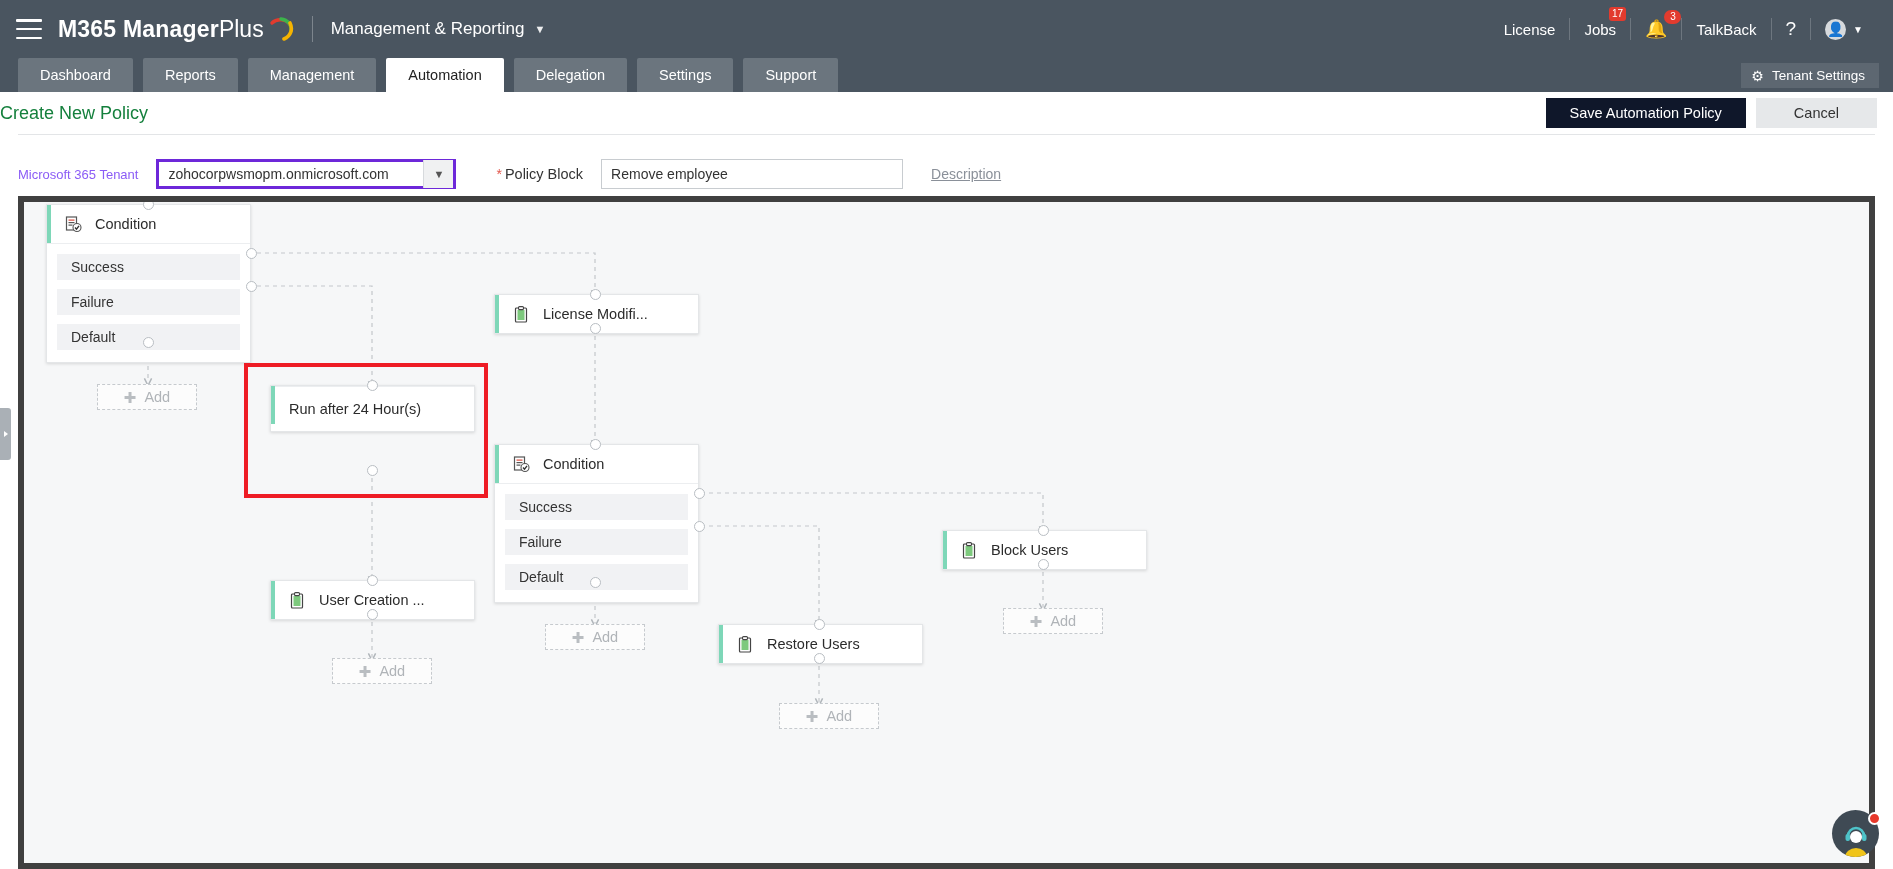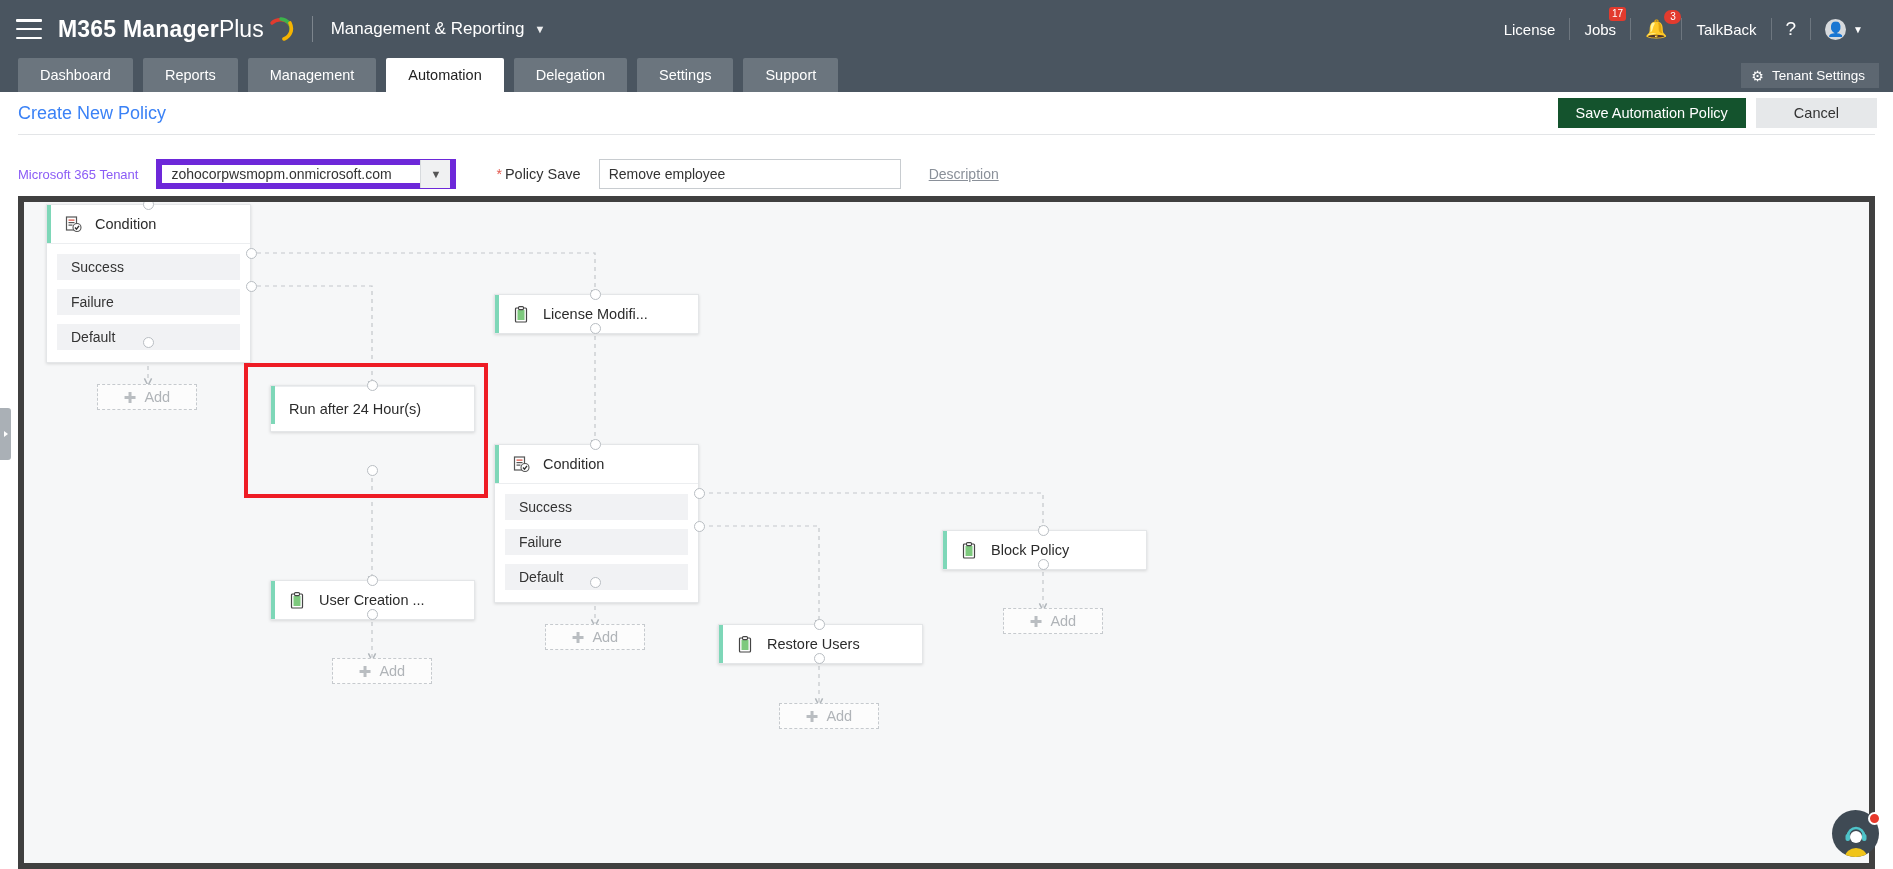--- a/index.html
+++ b/index.html
@@ -68,37 +68,37 @@
     color: #fff; font-size: 13.5px; display: flex; align-items: center;
     padding: 0 14px 0 10px; cursor: pointer;
   }
   .tenant-settings .gear { margin-right: 8px; font-size: 14px; }
 
   
   .pagebar {
     position: absolute; left: 0; top: 92px; width: 1893px; height: 42px;
     background: #fff; display: flex; align-items: center;
   }
-  .page-title { font-size: 18px; color: #3b82f6; margin-left: 18px; }
+  .page-title { font-size: 18px; color: #15803d; }
   .pagebar-right { margin-left: auto; display: flex; align-items: center; padding-right: 16px; }
   .btn-save {
-    background: #14532d; color: #fff; font-size: 14.5px; padding: 7px 18px;
+    background: #0f172a; color: #fff; font-size: 14.5px; padding: 7px 24px;
     border: none; cursor: pointer;
   }
   .btn-cancel {
     background: #e6e8ea; color: #333; font-size: 14.5px; padding: 7px 38px;
     border: none; margin-left: 10px; cursor: pointer;
   }
   .hrule { position: absolute; left: 18px; top: 134px; width: 1857px; height: 1px; background: #e3e5e7; }
 
   
   .formrow { position: absolute; left: 0; top: 152px; width: 1893px; height: 44px; display: flex; align-items: center; }
   .lbl { font-size: 13px; color: #8b5cf6; margin-left: 18px; }
   .select-wrap {
-    margin-left: 18px; width: 300px; height: 30px; border: 6px solid #6d28d9;
+    margin-left: 18px; width: 300px; height: 30px; border: 3px solid #6d28d9;
     display: flex; align-items: center; background: #fff; position: relative; cursor: pointer;
   }
   .select-wrap .val { font-size: 14px; color: #333; padding-left: 9px; flex: 1; white-space: nowrap; overflow: hidden; }
   .select-wrap .arrowbox {
     width: 30px; height: 28px; background: #f0f1f2; border-left: 1px solid #d7dadd;
     display: flex; align-items: center; justify-content: center; font-size: 11px; color: #555;
   }
   .req { color: #e2574c; margin-left: 40px; font-size: 14px; }
   .lbl2 { font-size: 14.5px; color: #333; margin-left: 3px; }
   .txt-input {
@@ -270,21 +270,21 @@
   </div>
   <div class="hrule"></div>
 
   <div class="formrow">
     <span class="lbl">Microsoft 365 Tenant</span>
     <div class="select-wrap">
       <span class="val">zohocorpwsmopm.onmicrosoft.com</span>
       <span class="arrowbox">▼</span>
     </div>
     <span class="req">*</span>
-    <span class="lbl2">Policy Save</span>
+    <span class="lbl2">Policy Block</span>
     <input class="txt-input" type="text" value="Remove employee" style="">
     <span class="desc-link">Description</span>
   </div>
 
   <div class="canvas">
     <div class="canvas-inner">
 
       <svg class="edges">
         <defs>
           <marker id="arr" markerWidth="8" markerHeight="8" refX="4" refY="4" orient="auto">
@@ -431,21 +431,21 @@
       <div class="node" style="left:918px; top:328px; width:205px;">
         <div class="accent"></div>
         <div class="node-head">
           <span class="nicon">
             <svg width="16" height="17" viewBox="0 0 16 17">
               <rect x="2.5" y="2" width="11" height="14" rx="1" fill="#fff" stroke="#444" stroke-width="1.2"></rect>
               <rect x="4.5" y="4" width="7" height="10" fill="#7dc97d"></rect>
               <rect x="5.5" y="0.6" width="5" height="3" rx="1" fill="#fff" stroke="#444" stroke-width="1.1"></rect>
             </svg>
           </span>
-          <span class="ntitle">Block Policy</span>
+          <span class="ntitle">Block Users</span>
         </div>
       </div>
       <div class="port" style="left:1014px; top:323px;"></div>
       <div class="port" style="left:1014px; top:357px;"></div>
 
       <div class="addbtn" style="left:979px; top:406px; width:100px;">
         <span class="plus">✚</span>
         <span class="alabel">Add</span>
       </div>
 

